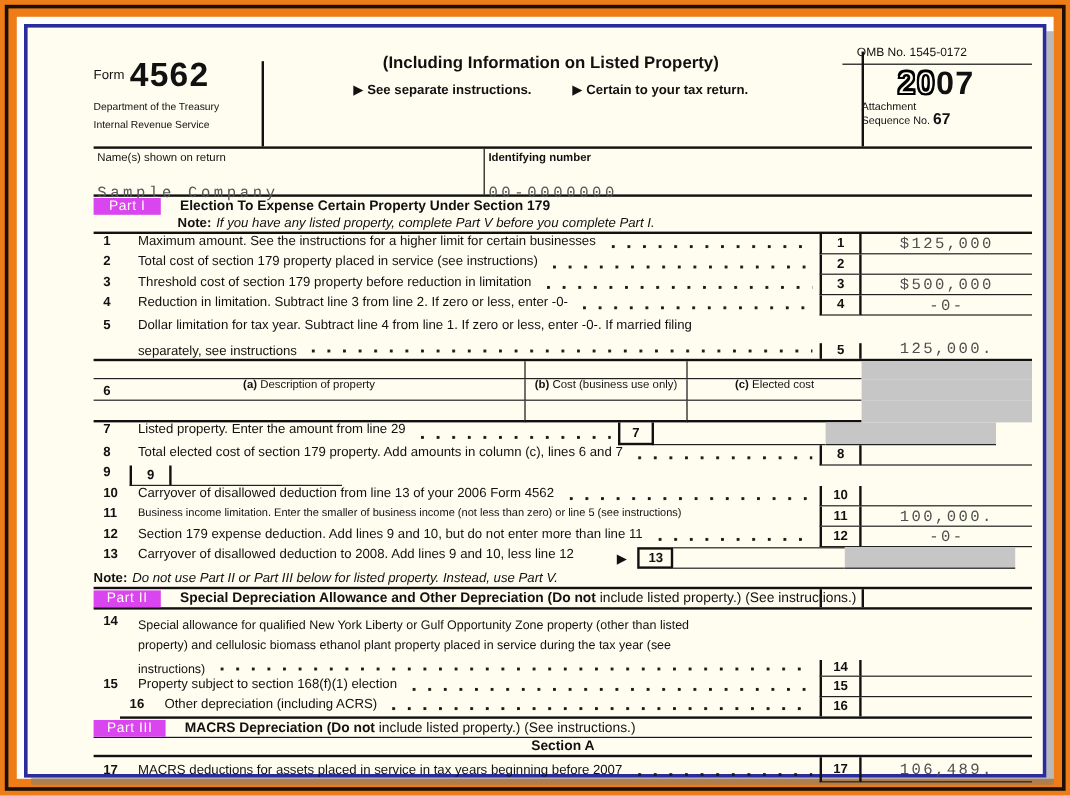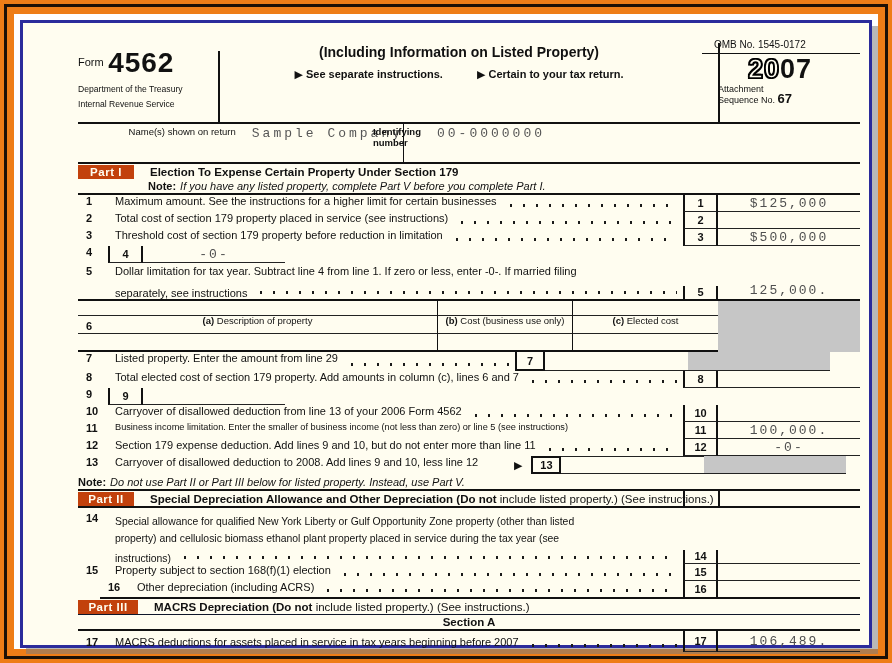--- a/index.html
+++ b/index.html
@@ -41,31 +41,31 @@
   .subtitle{font-size:14px;font-weight:bold;line-height:19px;}
   .instr{font-size:11px;font-weight:bold;margin-top:6px;display:flex;justify-content:center;gap:34px;}
   .omb{font-size:10px;padding:4px 0 3px 12px;border-bottom:1px solid #111;margin-left:2px;}
   .year{font-size:27px;font-weight:bold;text-align:center;letter-spacing:1px;line-height:30px;}
   .yr20{color:#fffdf0;-webkit-text-stroke:1.6px #000;
     text-shadow:-1px -1px 0 #000,1px -1px 0 #000,-1px 1px 0 #000,1px 1px 0 #000;}
   .attach{font-size:9px;padding-left:18px;line-height:10px;}
   .seqno{font-size:13px;font-weight:bold;}
   
   .idrow{height:40px;box-sizing:border-box;border-bottom:2px solid #111;display:flex;}
-  .idcell{box-sizing:border-box;padding:2px 0 0 3px;display:flex;flex-direction:row;justify-content:flex-end;gap:16px;}
+  .idcell{box-sizing:border-box;padding:2px 0 0 3px;display:flex;flex-direction:column;justify-content:space-between;gap:16px;}
   .idlabel{font-size:9.5px;}
   .idlabel-b{font-size:9.5px;font-weight:bold;}
   .idvalue{font-family:"Liberation Mono","DejaVu Sans Mono",monospace;font-size:13px;letter-spacing:3px;
     color:#565656;padding-bottom:2px;white-space:nowrap;}
   .c1{width:325px;}
   .c2{width:315px;border-left:1px solid #111;}
   .c3{width:142px;border-left:1px solid #111;}
   
   .partbar{height:16px;display:flex;align-items:center;position:relative;}
-  .partlabel{background:#c2410c;color:#fffdf0;font-weight:bold;font-size:11.5px;width:56px;height:14px;
+  .partlabel{background:#d946ef;color:#fffdf0;font-weight:normal;font-size:11.5px;width:56px;height:14px;
     display:flex;align-items:center;justify-content:center;letter-spacing:.5px;}
   .parttitle{font-size:11.5px;font-weight:bold;margin-left:16px;white-space:nowrap;}
   .reg{font-weight:normal;}
   .noterow{height:15px;display:flex;align-items:flex-start;font-size:11px;}
   .noterow .nlab{font-weight:bold;}
   .noterow .ntxt{font-style:italic;margin-left:4px;white-space:nowrap;}
   .note1{padding-left:70px;border-bottom:2px solid #111;box-sizing:border-box;}
   .note2{border-bottom:2px solid #111;box-sizing:border-box;height:17px;align-items:center;}
   
   .t6row{display:flex;box-sizing:border-box;}
@@ -172,20 +172,24 @@
           <span class="no">3</span>
           <span class="desc">
               <span class="dtext">Threshold cost of section 179 property before reduction in limitation</span>
               <span class="leader"></span>
             </span>
           <span class="numcell">3</span>
           <span class="amt">$500,000</span>
         </div>
         <div class="row r17 bb1">
           <span class="no">4</span>
+          <span class="desc">
+              <span class="dtext">Reduction in limitation. Subtract line 3 from line 2. If zero or less, enter -0-</span>
+              <span class="leader"></span>
+            </span>
           <span class="numcell">4</span>
           <span class="amt">-0-</span>
         </div>
 
         <div class="row r36 vcb">
           <span class="no" style="padding-top:2px;align-self:flex-start;">5</span>
           <span class="multidesc">
             <span class="mline" style="align-items:flex-start;padding-top:2px;">
                 <span class="dtext">Dollar limitation for tax year. Subtract line 4 from line 1. If zero or less, enter -0-. If married filing</span>
               </span>

